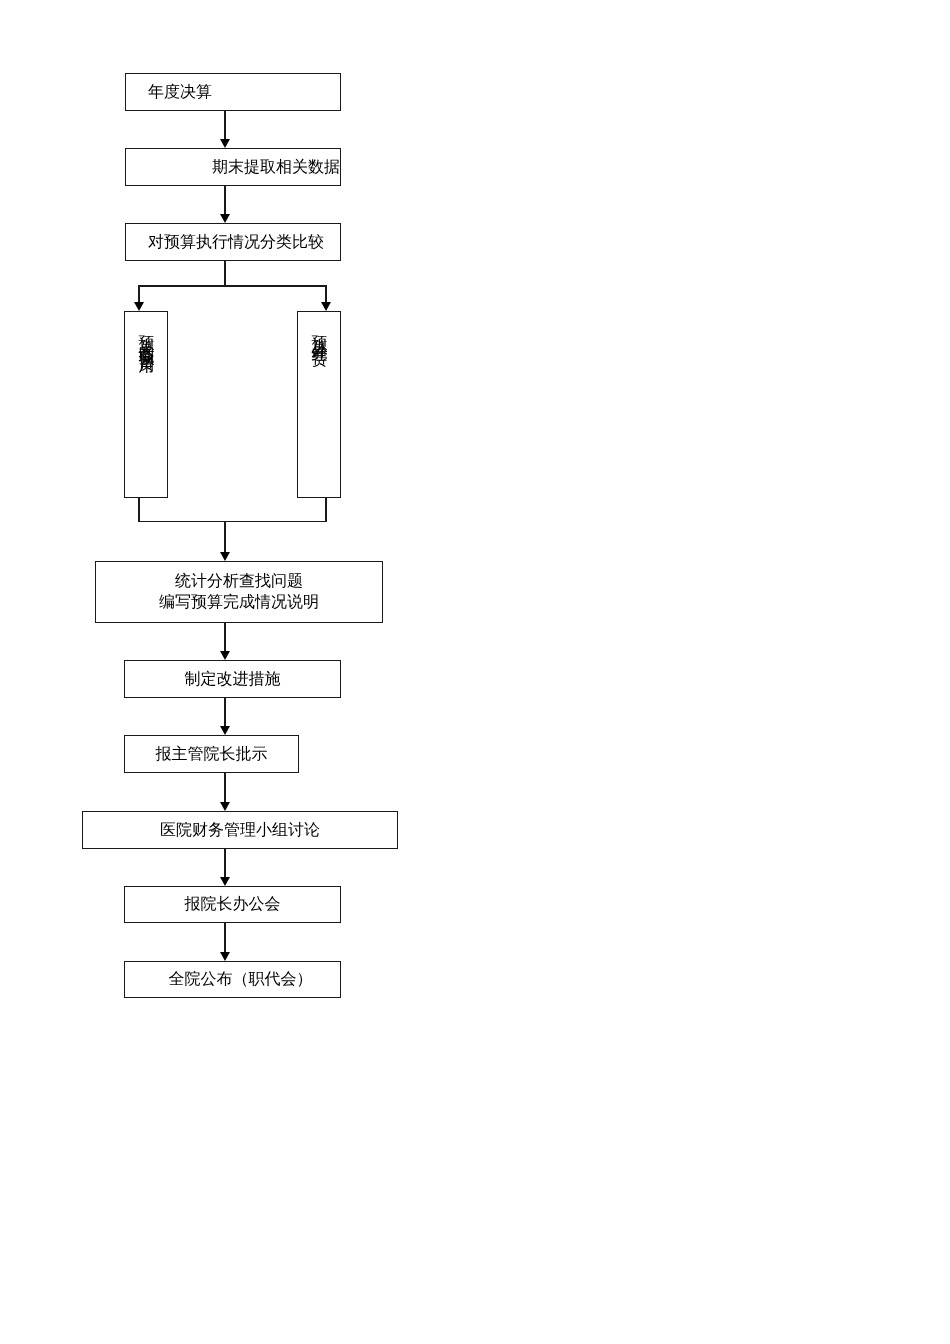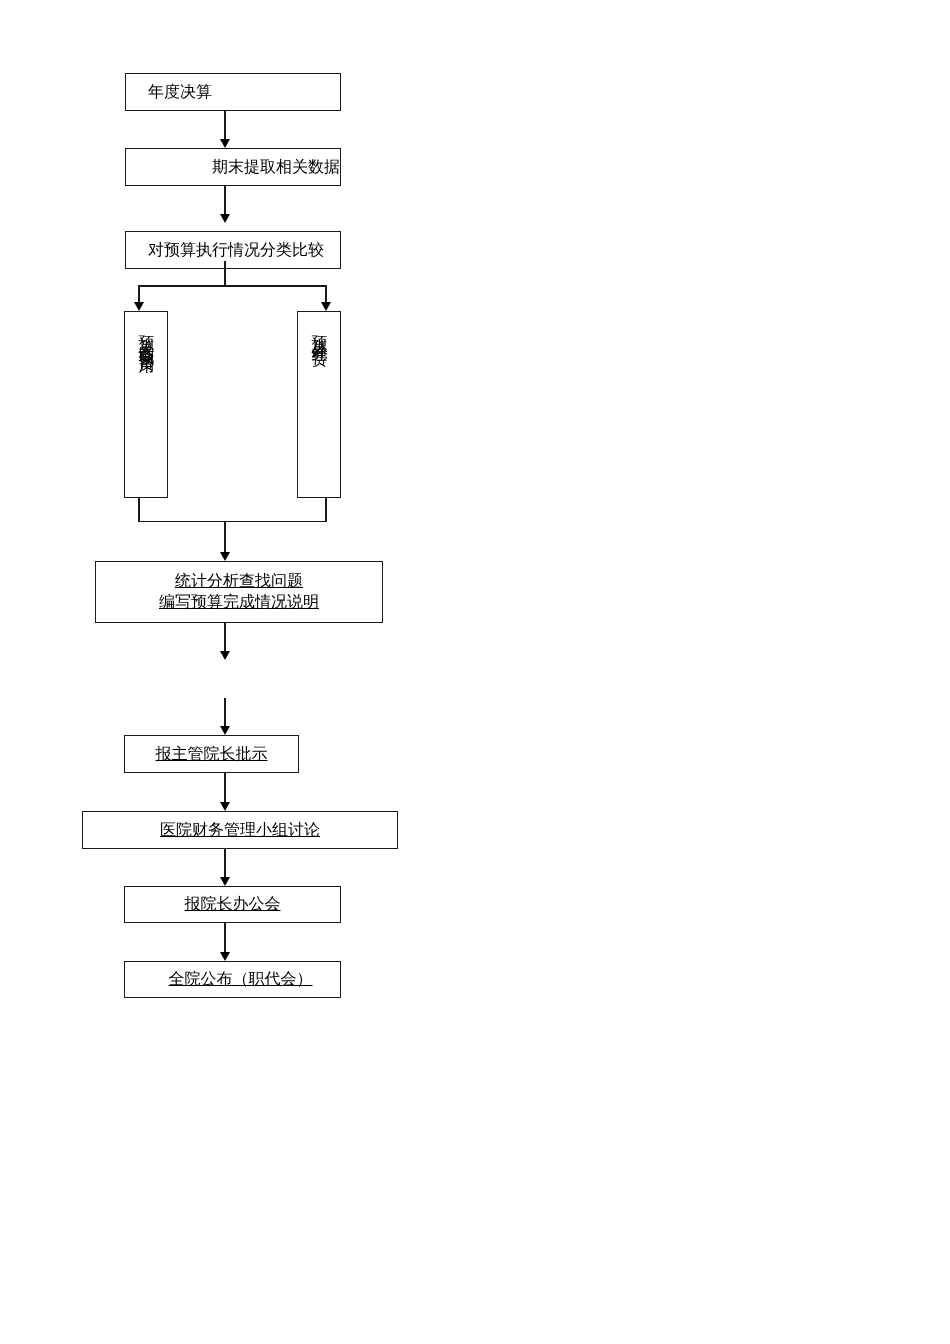--- a/index.html
+++ b/index.html
@@ -26,21 +26,20 @@
     align-items: center;
     color: #000000;
   }
   .box.left-text {
     justify-content: flex-start;
     padding-left: 22px;
   }
   .box.center-text {
     justify-content: center;
     text-align: center;
-    text-decoration: underline;
   }
   .box.multiline {
     white-space: pre-line;
   }
   .box.vertical {
     justify-content: center;
     align-items: flex-start;
     padding-top: 10px;
   }
   .box.vertical .vtext {
@@ -74,37 +73,40 @@
 <div id="canvas">
 
   <div class="box left-text" style="left:125px; top:73px; width:216px; height:38px;">
     <span>年度决算</span>
   </div>
 
   <div class="box left-text" style="left:125px; top:148px; width:216px; height:38px;justify-content:flex-end;">
     <span>期末提取相关数据</span>
   </div>
 
-  <div class="box left-text" style="left:125px; top:223px; width:216px; height:38px;margin-top:8px;">
+  <div class="box left-text" style="left:125px; top:223px; width:216px; height:38px;">
     <span>对预算执行情况分类比较</span>
   </div>
 
   <div class="box vertical" style="left:124px; top:311px; width:44px; height:187px;">
     <span class="vtext">预算内各项费用</span>
   </div>
 
   <div class="box vertical" style="left:297px; top:311px; width:44px; height:187px;">
     <span class="vtext">预算外经费</span>
   </div>
 
   <div class="box center-text multiline" style="left:95px; top:561px; width:288px; height:62px;">
     <span>统计分析查找问题
 编写预算完成情况说明</span>
   </div>
 
+  <div class="box center-text" style="left:124px; top:660px; width:217px; height:38px;">
+    <span>制定改进措施</span>
+  </div>
 
   <div class="box center-text" style="left:124px; top:735px; width:175px; height:38px;">
     <span>报主管院长批示</span>
   </div>
 
   <div class="box center-text" style="left:124px; top:886px; width:217px; height:37px;">
     <span>报院长办公会</span>
   </div>
 
   <div class="box center-text" style="left:82px; top:811px; width:316px; height:38px;">

